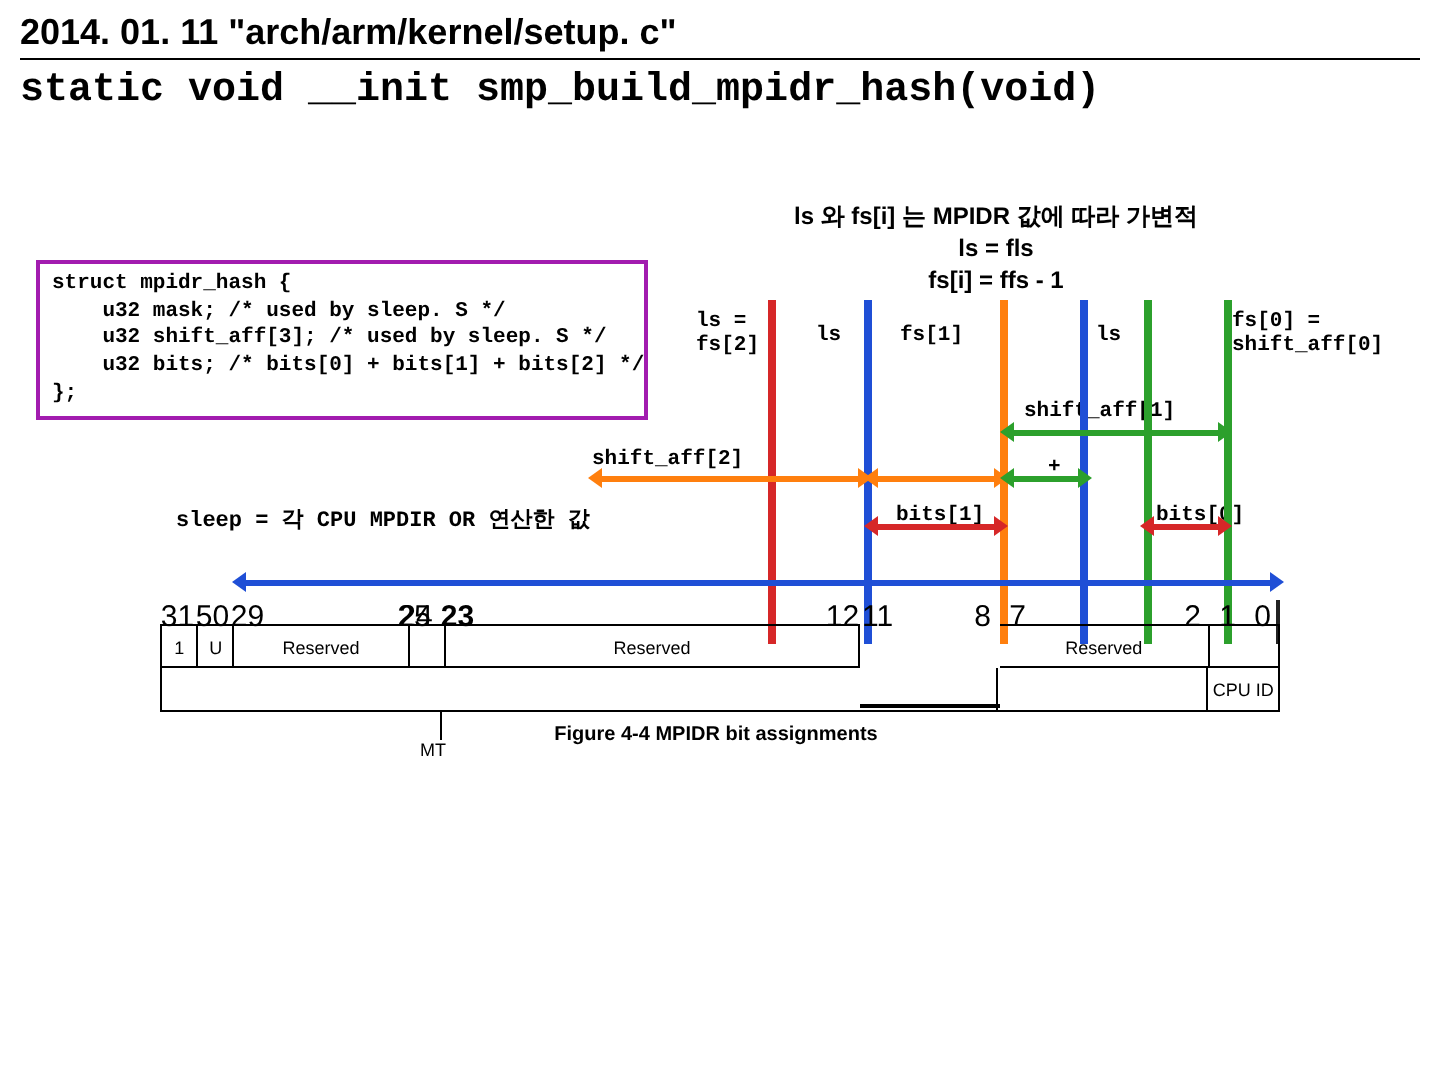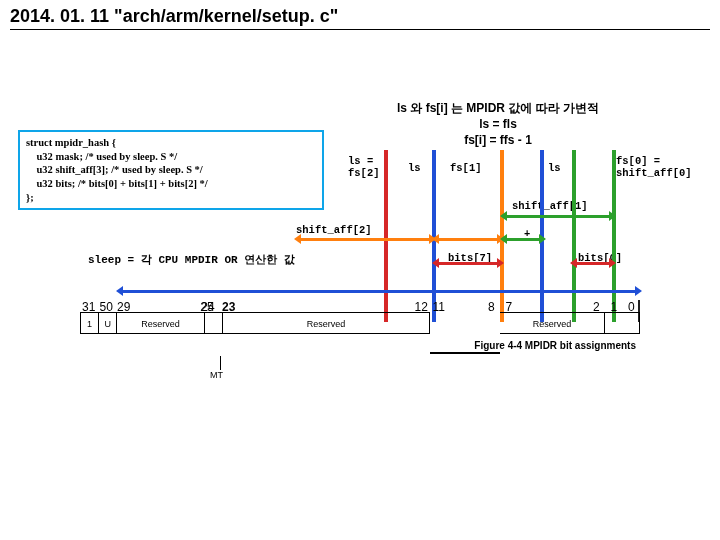--- a/index.html
+++ b/index.html
@@ -17,23 +17,23 @@
     font-family: "Comic Sans MS", "Segoe UI", sans-serif;
     font-size: 18px;
     font-weight: bold;
   }
   .header-line1 { border-bottom: 1px solid #000; padding-bottom: 2px; }
   .header-line2 { padding-top: 4px; font-size: 20px; font-family: "Courier New", monospace; font-weight: bold; }
   .struct-box {
     position: absolute;
     left: 18px; top: 100px;
     width: 290px;
-    border: 2px solid #0ea5e9;
+    border: 2px solid #a21caf;
     padding: 4px 6px;
-    font-family: Liberation Serif, serif;
+    font-family: Liberation Mono, monospace;
     font-size: 10.5px;
     font-weight: bold;
     line-height: 1.3;
     white-space: pre;
     margin-top: 30px;
   }
   .note1 {
     position: absolute;
     left: 388px; top: 100px;
     font-family: "Malgun Gothic","Arial",sans-serif;
@@ -70,31 +70,32 @@
     font-family: Arial, sans-serif; font-size:10px;
   }
   .bitrow {
     display:flex; border-left:1px solid #000; height:22px;
   }
   .bitcell {
     border-right:1px solid #000; border-top:1px solid #000; border-bottom:1px solid #000;
     font-size:9px; text-align:center; line-height:22px; overflow:hidden;
   }
   .bitnums { position:relative; height:12px; margin-bottom:0; }
-  .bitnum  { position:absolute; font-size:12px; top:0; transform:translateX(-50%); }
+  .bitnum  { position:absolute; font-size:15px; top:0; transform:translateX(-50%); }
   .row2 .bitcell { border-top:none; }
-  .figcap { text-align:right; font-weight:bold; font-size:10px; margin-top:6px; padding-right:4px;}
+  .figcap { text-align:center; font-weight:bold; font-size:10px; margin-top:6px; padding-right:4px;}
   .mt-line { position:absolute; width:1px; height:14px; background:#000; }
   .mt-lbl  { position:absolute; font-size:9px; }
 </style>
 </head>
 <body>
 
 <div class="header">
   <div class="header-line1">2014. 01. 11 "arch/arm/kernel/setup. c"</div>
+  <div class="header-line2">static void __init smp_build_mpidr_hash(void)</div>
 </div>
 
 <pre class="struct-box">struct mpidr_hash {
     u32 mask; /* used by sleep. S */
     u32 shift_aff[3]; /* used by sleep. S */
     u32 bits; /* bits[0] + bits[1] + bits[2] */
 };</pre>
 
 <div class="note1" style="white-space:pre-line;">ls 와 fs[i] 는 MPIDR 값에 따라 가변적
 ls = fls
@@ -103,21 +104,21 @@
 <div class="label" style="left:348px;top:155px;white-space:pre;">ls =
 fs[2]</div>
 <div class="label" style="left:408px;top:162px;">ls</div>
 <div class="label" style="left:450px;top:162px;">fs[1]</div>
 <div class="label" style="left:548px;top:162px;">ls</div>
 <div class="label" style="left:616px;top:155px;white-space:pre;">fs[0] =
 shift_aff[0]</div>
 <div class="label" style="left:512px;top:200px;">shift_aff[1]</div>
 <div class="label" style="left:296px;top:224px;text-align:center;">shift_aff[2]</div>
 <div class="label" style="left:524px;top:228px;">+</div>
-<div class="label" style="left:448px;top:252px;">bits[7]</div>
+<div class="label" style="left:448px;top:252px;">bits[1]</div>
 <div class="label" style="left:578px;top:252px;">bits[0]</div>
 <div class="mask-note">sleep = 각 CPU MPDIR OR 연산한 값</div>
 
 <div class="vbar vb-red" style="left:384px;top:150px;height:172px;"></div>
 <div class="vbar vb-blue" style="left:432px;top:150px;height:172px;"></div>
 <div class="vbar vb-orange" style="left:500px;top:150px;height:172px;"></div>
 <div class="vbar vb-blue" style="left:540px;top:150px;height:172px;"></div>
 <div class="vbar vb-green" style="left:572px;top:150px;height:172px;"></div>
 <div class="vbar vb-green" style="left:612px;top:150px;height:172px;"></div>
 <div class="vbar vb-line" style="left:638px;top:300px;height:22px;"></div>
@@ -149,16 +150,21 @@
   <div class="bitrow" id="row1">
       <div class="bitcell" style="width: 17.5px;">1</div>
       <div class="bitcell" style="width: 17.5px;">U</div>
       <div class="bitcell" style="width: 87.5px;">Reserved</div>
       <div class="bitcell" style="width: 17.5px;"></div>
       <div class="bitcell" style="width: 210px;">Reserved</div>
       <div class="bitcell" style="width: 70px; margin-top: 40px;">Cluster ID</div>
       <div class="bitcell" style="width: 105px;">Reserved</div>
       <div class="bitcell" style="width: 35px;"></div>
     </div>
+  <div class="bitrow row2" id="row2">
+      <div class="bitcell" style="width: 420px;"></div>
+      <div class="bitcell" style="width: 105px;"></div>
+      <div class="bitcell" style="width: 35px;">CPU ID</div>
+    </div>
   <div class="mt-line" style="left:140px;top:56px;"></div>
   <div class="mt-lbl" style="left:130px;top:70px;">MT</div>
   <div class="figcap">Figure 4-4 MPIDR bit assignments</div>
 </div>
 
 </body></html>

